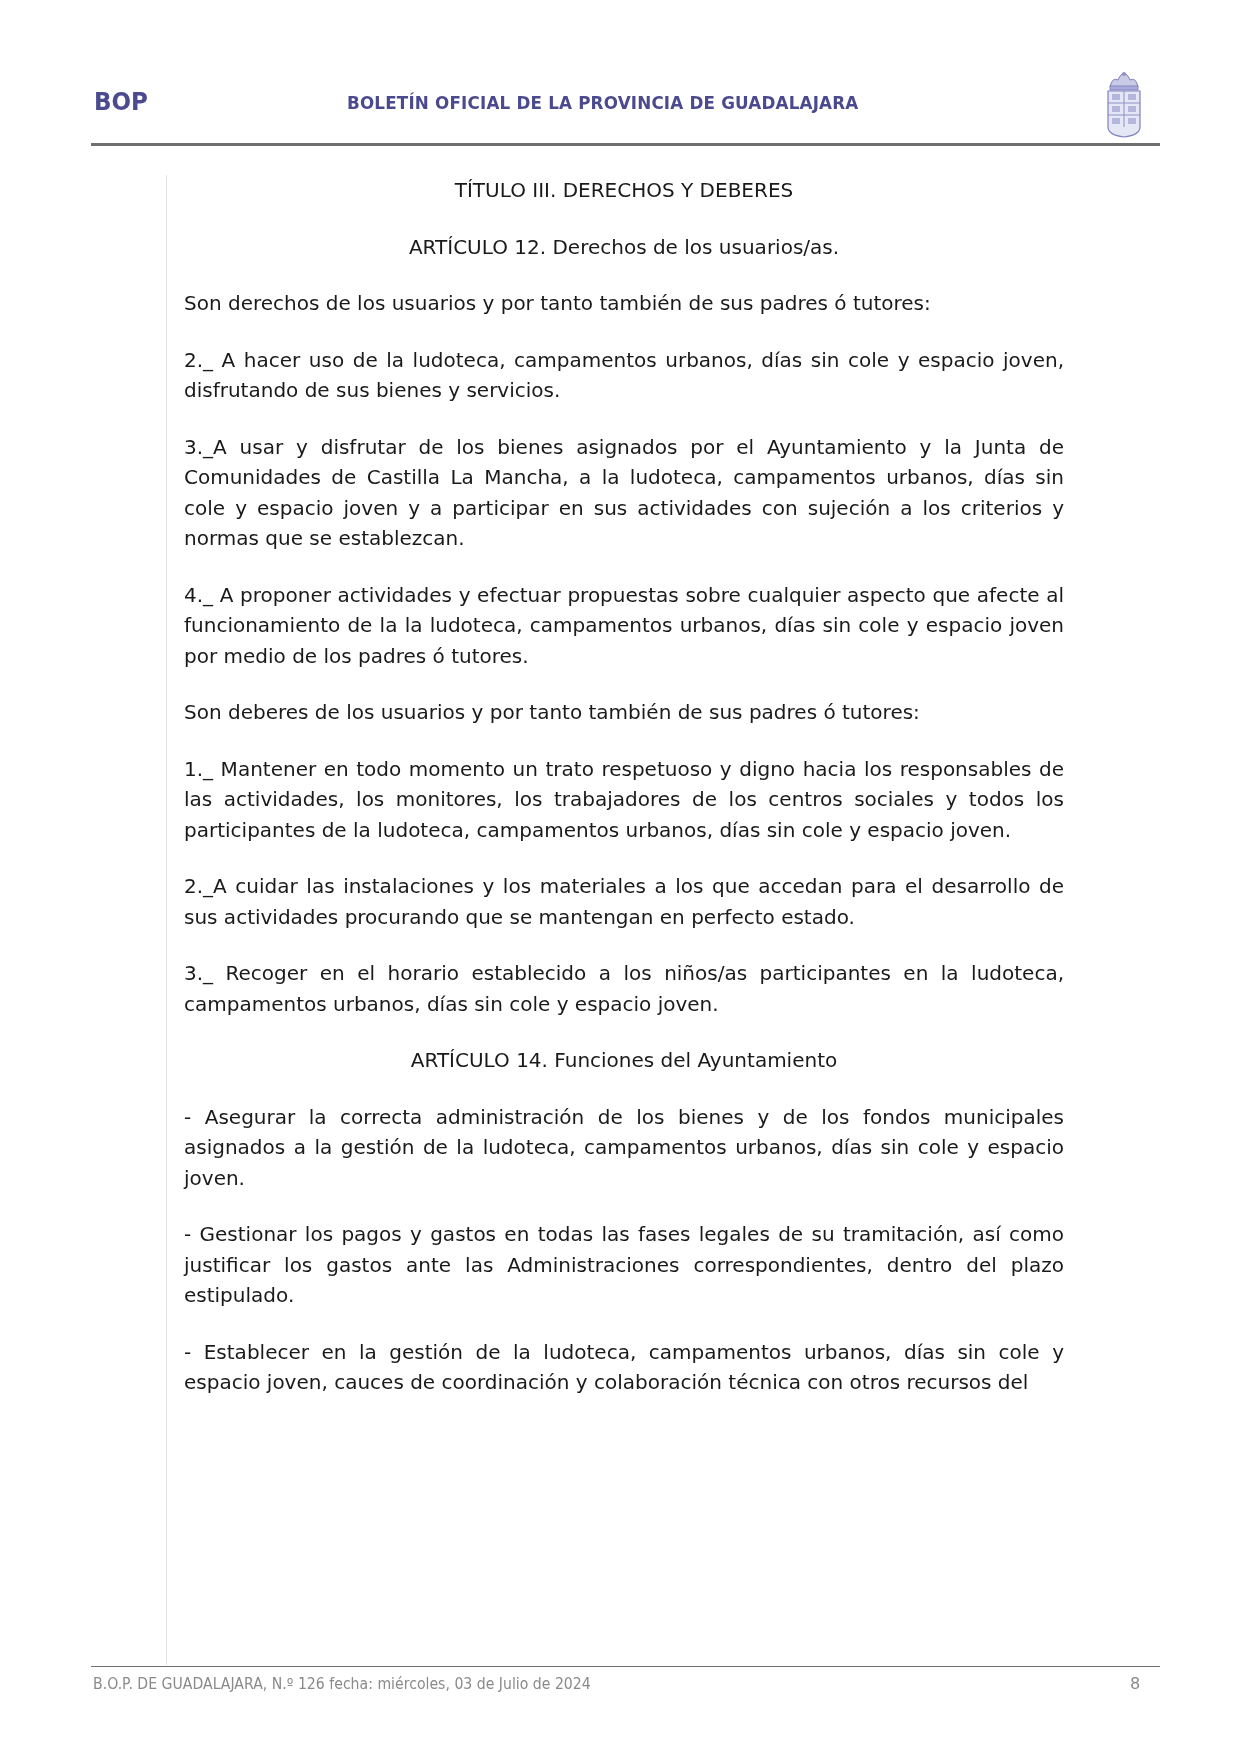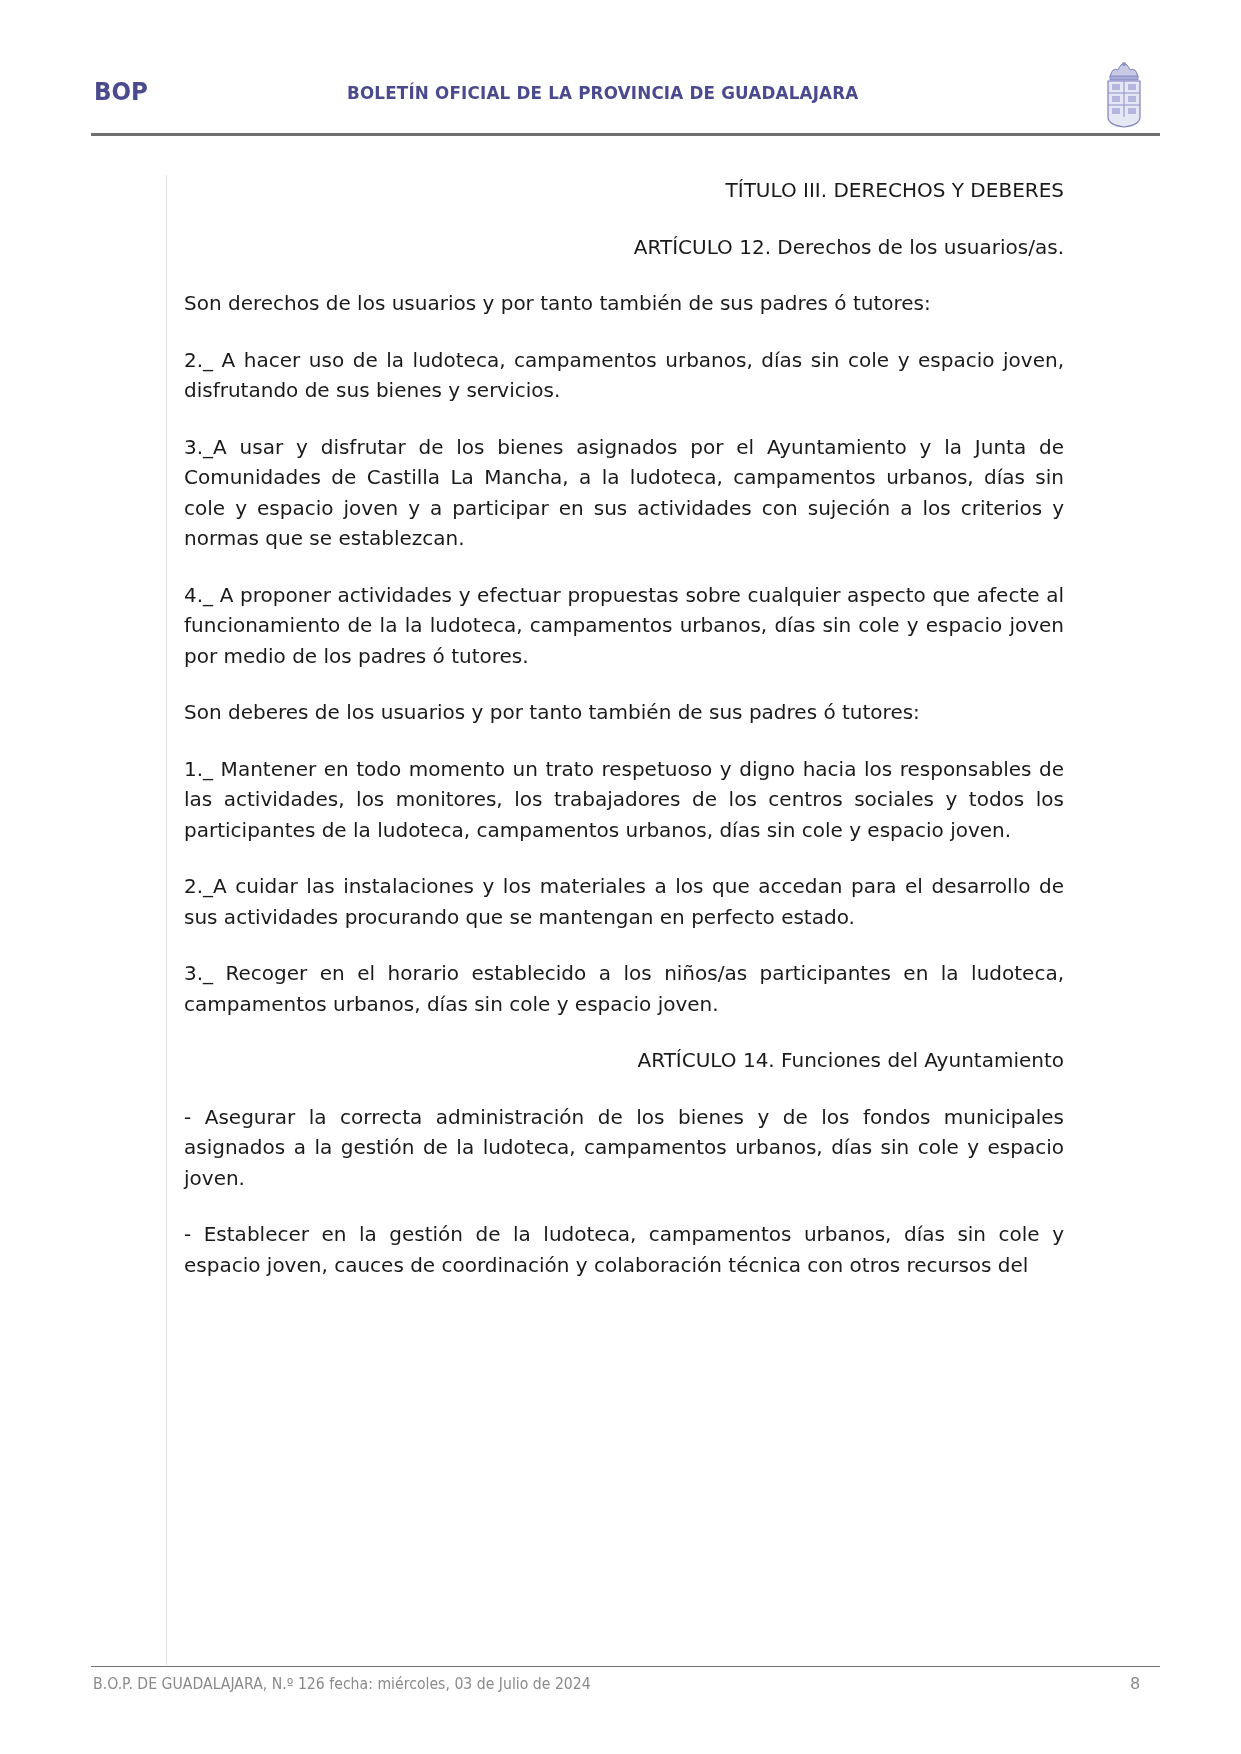--- a/index.html
+++ b/index.html
@@ -1,25 +1,25 @@
 <!DOCTYPE html>
 <html><head>
   <meta charset="utf-8">
   <style>
     html, body { margin: 0; padding: 0; background: #ffffff; }
     body { width: 1241px; height: 1754px; position: relative; overflow: hidden; font-family: "DejaVu Sans", sans-serif; }
-    .header { position: absolute; left: 0; top: 0; width: 1241px; height: 140px; }
+    .header { position: absolute; left: 0; top: 10px; width: 1241px; height: 140px; }
     .bop { position: absolute; left: 94px; top: 77px; font-family: "DejaVu Sans", sans-serif; font-weight: bold; font-size: 25px; color: #4b4a8e; letter-spacing: 0px; transform: scaleX(0.92); transform-origin: left center; }
     .title { position: absolute; left: 347px; top: 82px; font-family: "DejaVu Sans", sans-serif; font-weight: bold; font-size: 18px; color: #4b4a8e; letter-spacing: 0.2px; transform: scaleX(0.93); transform-origin: left center; white-space: nowrap; }
     .emblem { position: absolute; left: 1104px; top: 61px; width: 40px; height: 68px; }
     .header-rule { position: absolute; left: 91px; top: 133px; width: 1069px; height: 3px; background: #6f6f6f; }
     .margin-line { position: absolute; left: 166px; top: 175px; width: 1px; height: 1490px; background: #e2e2e2; }
     .content { position: absolute; left: 184px; top: 175px; width: 880px; }
     .p { font-family: "DejaVu Sans", sans-serif; font-size: 20px; line-height: 30.5px; color: #1a1a1a; text-align: justify; margin: 0 0 26px 0; transform-origin: left top; }
-    .p.heading { text-align: right; }
+    .p.heading { text-align: center; }
     .footer-rule { position: absolute; left: 91px; top: 1666px; width: 1069px; height: 1px; background: #6f6f6f; }
     .footer-text { position: absolute; left: 93px; top: 1674px; font-family: "DejaVu Sans", sans-serif; font-size: 16px; color: #8a8a8a; transform: scaleX(0.88); transform-origin: left center; white-space: nowrap; }
     .footer-page { position: absolute; left: 1130px; top: 1674px; font-family: "DejaVu Sans", sans-serif; font-size: 16px; color: #8a8a8a; }
   </style>
 </head>
 <body>
 
 <div class="header">
   <div class="bop">BOP</div>
   <div class="title">BOLETÍN OFICIAL DE LA PROVINCIA DE GUADALAJARA</div>
@@ -51,18 +51,19 @@
   <p class="p">Son derechos de los usuarios y por tanto también de sus padres ó tutores:</p>
   <p class="p">2._ A hacer uso de la ludoteca, campamentos urbanos, días sin cole y espacio joven, disfrutando de sus bienes y servicios.</p>
   <p class="p">3._A usar y disfrutar de los bienes asignados por el Ayuntamiento y la Junta de Comunidades de Castilla La Mancha, a la ludoteca, campamentos urbanos, días sin cole y espacio joven y a participar en sus actividades con sujeción a los criterios y normas que se establezcan.</p>
   <p class="p">4._ A proponer actividades y efectuar propuestas sobre cualquier aspecto que afecte al funcionamiento de la la ludoteca, campamentos urbanos, días sin cole y espacio joven por medio de los padres ó tutores.</p>
   <p class="p">Son deberes de los usuarios y por tanto también de sus padres ó tutores:</p>
   <p class="p">1._ Mantener en todo momento un trato respetuoso y digno hacia los responsables de las actividades, los monitores, los trabajadores de los centros sociales y todos los participantes de la ludoteca, campamentos urbanos, días sin cole y espacio joven.</p>
   <p class="p">2._A cuidar las instalaciones y los materiales a los que accedan para el desarrollo de sus actividades procurando que se mantengan en perfecto estado.</p>
   <p class="p">3._ Recoger en el horario establecido a los niños/as participantes en la ludoteca, campamentos urbanos, días sin cole y espacio joven.</p>
   <p class="p heading">ARTÍCULO 14. Funciones del Ayuntamiento</p>
   <p class="p">- Asegurar la correcta administración de los bienes y de los fondos municipales asignados a la gestión de la ludoteca, campamentos urbanos, días sin cole y espacio joven.</p>
+  <p class="p">- Gestionar los pagos y gastos en todas las fases legales de su tramitación, así como justificar los gastos ante las Administraciones correspondientes, dentro del plazo estipulado.</p>
   <p class="p">- Establecer en la gestión de la ludoteca, campamentos urbanos, días sin cole y espacio joven, cauces de coordinación y colaboración técnica con otros recursos del</p>
 </div>
 
 <div class="footer-rule"></div>
 <div class="footer-text">B.O.P. DE GUADALAJARA, N.º 126 fecha: miércoles, 03 de Julio de 2024</div>
 <div class="footer-page">8</div>
 
 </body></html>

